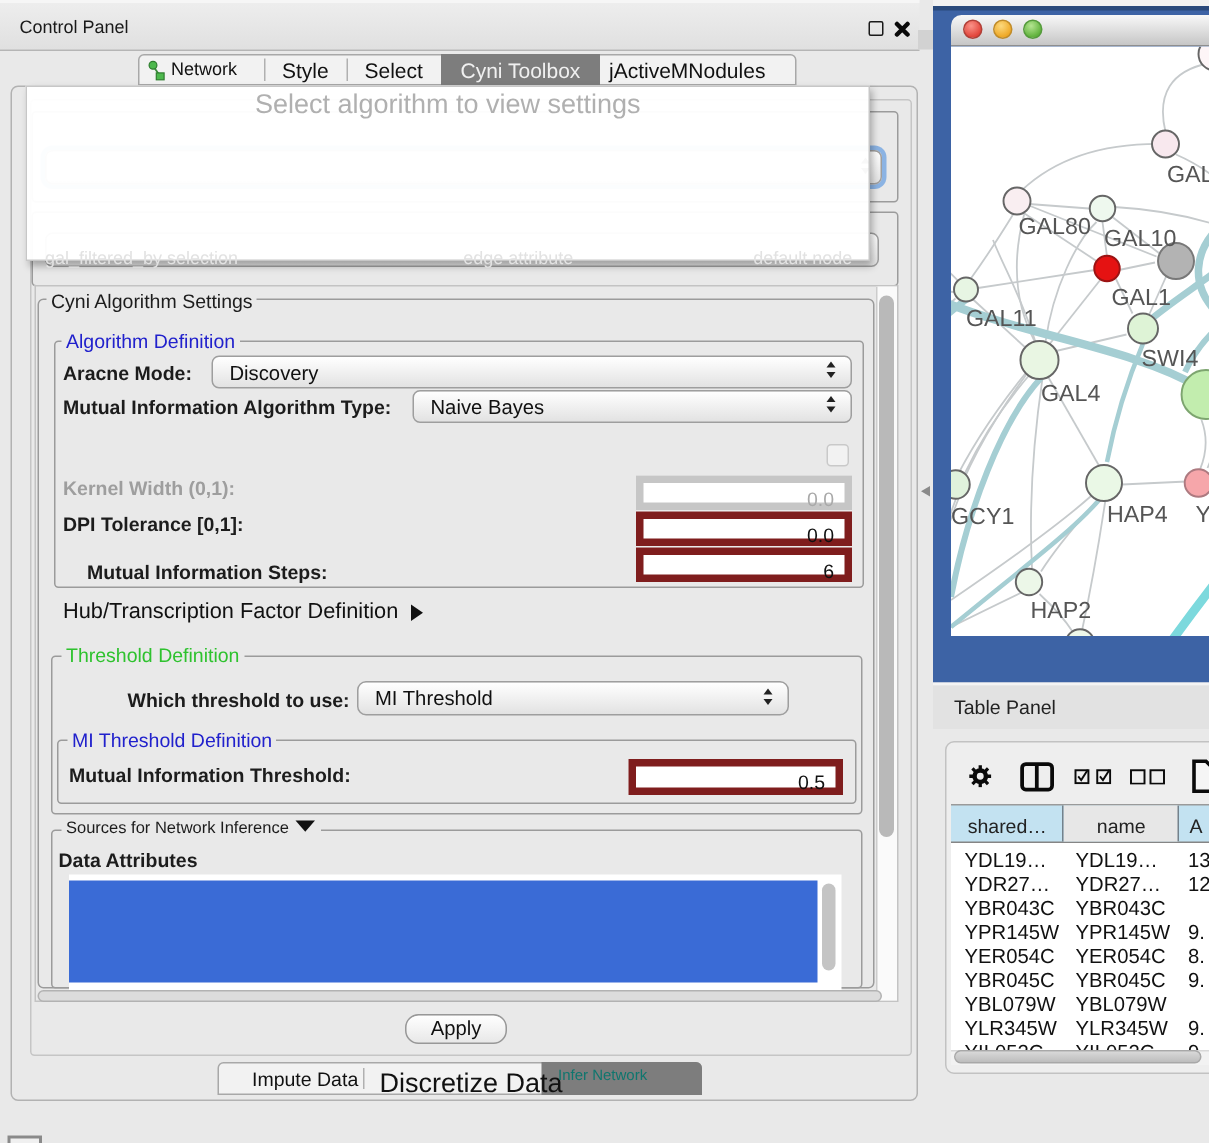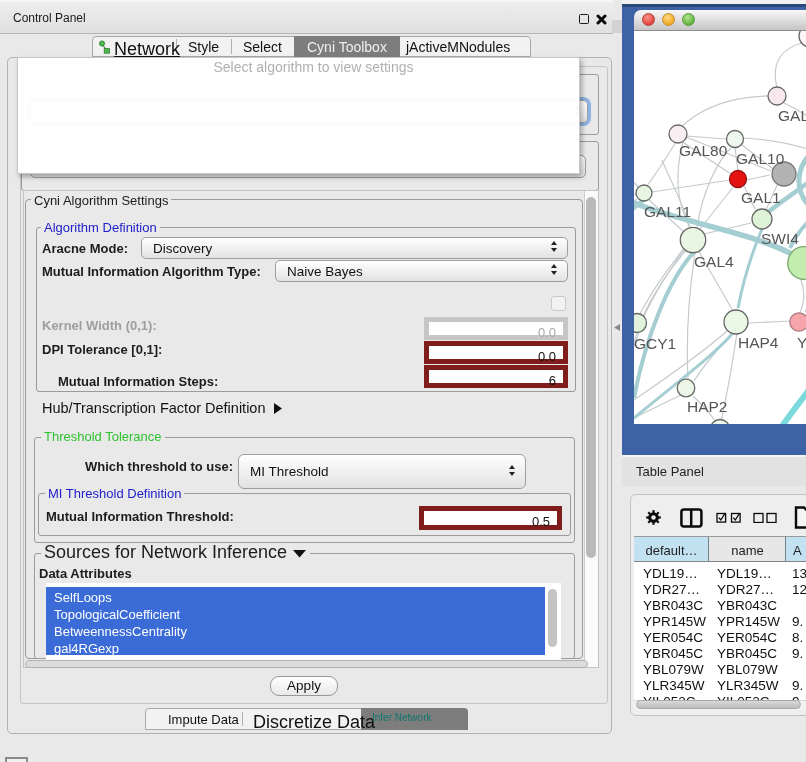--- a/index.html
+++ b/index.html
@@ -29,21 +29,21 @@
 
 <div class="abs" style="left:92px;top:36px;width:439px;height:21px;background:#f2f2f2;border:1px solid #a8a8a8;border-radius:4px 4px 0 0;box-sizing:border-box;"></div>
 <div class="abs" style="left:176px;top:39px;width:1px;height:15px;background:#b0b0b0;"></div>
 <div class="abs" style="left:231px;top:39px;width:1px;height:15px;background:#b0b0b0;"></div>
 <div class="abs" style="left:294px;top:36px;width:106px;height:21px;background:#7d7d7d;"></div>
 <svg class="abs" style="left:98px;top:40px;" width="13" height="14">
   <line x1="4" y1="4" x2="9" y2="11" stroke="#3a8a3a" stroke-width="1.2"></line>
   <circle cx="4" cy="3.5" r="2.6" fill="#4db84d" stroke="#2f7d2f" stroke-width="0.8"></circle>
   <rect x="6.2" y="8.6" width="5.2" height="4.6" fill="#4db84d" stroke="#2f7d2f" stroke-width="0.8"></rect>
 </svg>
-<div class="abs" style="left:114px;top:39px;font-size:18px;color:#111;text-decoration:underline;">Network</div>
+<div class="abs" style="left:114px;top:39px;font-size:12px;color:#111;">Network</div>
 <div class="abs" style="left:188px;top:39px;font-size:14px;color:#111;">Style</div>
 <div class="abs" style="left:243px;top:39px;font-size:14px;color:#111;">Select</div>
 <div class="abs" style="left:307px;top:39px;font-size:14px;color:#f0f0f0;">Cyni Toolbox</div>
 <div class="abs" style="left:406px;top:39px;font-size:14px;color:#111;">jActiveMNodules</div>
 
 <div class="abs" style="left:7px;top:57px;width:605px;height:677px;background:#e9e9e9;border:1px solid #b2b2b2;border-radius:5px;box-sizing:border-box;"></div>
 
 <div class="abs" style="left:20px;top:66px;width:588px;height:638px;border:1px solid #c5c5c5;border-radius:3px;box-sizing:border-box;"></div>
 
 <div class="gbox" style="left:21px;top:74px;width:576px;height:59px;"></div>
@@ -84,57 +84,57 @@
 <div class="inp" style="left:424px;top:341px;width:144px;height:23px;line-height:21px;">0.0</div>
 <div class="lbl" style="left:42px;top:374px;padding-left:16px;">Mutual Information Steps:</div>
 <div class="inp" style="left:424px;top:365px;width:144px;height:23px;line-height:21px;">6</div>
 
 <div class="abs" style="left:42px;top:400px;font-size:14.5px;color:#111;">Hub/Transcription Factor Definition</div>
 <svg class="abs" style="left:272px;top:402px;" width="11" height="13">
       <polygon points="2,1 10,6.5 2,12" fill="#111"></polygon>
     </svg>
 
 <div class="gbox" style="left:34px;top:437px;width:539px;height:104px;"></div>
-<div class="gtitle" style="left:41px;top:430px;color:#2ec22e;">Threshold Tolerance</div>
+<div class="gtitle" style="left:41px;top:430px;color:#2ec22e;">Threshold Definition</div>
 <div class="lbl" style="left:85px;top:459px;">Which threshold to use:</div>
-<div class="combo" style="left:238px;top:454px;width:288px;height:35px;border-radius:6px;">MI Threshold<span class="spin"><svg width="8" height="13" viewBox="0 0 8 13">
+<div class="combo" style="left:238px;top:454px;width:288px;height:23px;border-radius:6px;">MI Threshold<span class="spin"><svg width="8" height="13" viewBox="0 0 8 13">
           <polygon points="4,1 7,5 1,5" fill="#222"></polygon>
           <polygon points="4,12 7,8 1,8" fill="#222"></polygon>
         </svg></span></div>
 
 <div class="gbox" style="left:38px;top:493px;width:531px;height:41px;"></div>
 <div class="gtitle" style="left:45px;top:487px;color:#2121cc;">MI Threshold Definition</div>
 <div class="lbl" style="left:46px;top:509px;">Mutual Information Threshold:</div>
 <div class="inp" style="left:419px;top:506px;width:143px;height:24px;line-height:22px;">0.5</div>
 
 <div class="gbox" style="left:34px;top:553px;width:539px;height:104px;"></div>
-<div class="gtitle" style="left:41px;top:545px;color:#1c1c1c;font-size:18px;line-height:15px;">Sources for Network Inference <svg width="15" height="9" style="display:inline-block">
+<div class="gtitle" style="left:41px;top:545px;color:#1c1c1c;font-size:11px;line-height:15px;">Sources for Network Inference <svg width="15" height="9" style="display:inline-block">
         <polygon points="1,1 14,1 7.5,8.5" fill="#111"></polygon>
       </svg></div>
 <div class="lbl" style="left:39px;top:566px;">Data Attributes</div>
 <div class="abs" style="left:46px;top:583px;width:515px;height:77px;background:#ffffff;"></div>
 <div class="abs" style="left:46px;top:587px;width:499px;height:68px;background:#3a6bd6;"></div>
-<div class="abs" style="left:54px;top:589px;font-size:13px;color:#fff;line-height:17px;">SelfLoops<br>TopologicalCoefficient<br>BetweennessCentrality<br>gal4RGexp</div>
 <div class="abs" style="left:548px;top:589px;width:9px;height:58px;background:#c4c4c4;border-radius:4.5px;"></div>
 
 <div class="abs" style="left:25px;top:660px;width:563px;height:8px;background:#dcdcdc;border:1px solid #b2b2b2;border-radius:5px;box-sizing:border-box;"></div>
 
 <div class="abs" style="left:270px;top:676px;width:68px;height:20px;background:linear-gradient(#ffffff,#e8e8e8);border:1px solid #989898;border-radius:9px;font-size:13.5px;color:#111;text-align:center;line-height:18px;box-sizing:border-box;">Apply</div>
 
 <div class="abs" style="left:145px;top:708px;width:323px;height:22px;background:#f2f2f2;border:1px solid #a8a8a8;border-radius:4px 4px 0 0;box-sizing:border-box;"></div>
 <div class="abs" style="left:242px;top:712px;width:1px;height:14px;background:#b0b0b0;"></div>
 <div class="abs" style="left:361px;top:708px;width:107px;height:22px;background:#7d7d7d;border-radius:0 4px 0 0;"></div>
 <div class="abs" style="left:168px;top:712px;font-size:13px;color:#111;">Impute Data</div>
 <div class="abs" style="left:253px;top:712px;font-size:18px;color:#111;">Discretize Data</div>
 <div class="abs" style="left:372px;top:712px;font-size:10px;color:#0f766e;">Infer Network</div>
 
 <div class="abs" style="left:5px;top:757px;width:19px;height:12px;background:#f0f0f0;border:2px solid #8a8a8a;"></div>
 
 <div class="abs" style="left:17px;top:57px;width:563px;height:117px;background:rgba(255,255,255,0.97);border:1px solid #c7c7c7;box-shadow:2px 3px 5px rgba(0,0,0,0.3);box-sizing:border-box;"></div>
-<div class="abs" style="left:17px;top:59px;width:563px;height:16px;font-size:14px;color:#b0b0b0;text-align:center;padding-left:15px;">Select algorithm to view settings</div>
+<div class="abs" style="left:30px;top:165px;font-size:12px;color:#e2e2e2;">gal_filtered_by selection<span style="margin-left:150px;">edge attribute</span><span style="margin-left:120px;">default node</span></div>
+<div class="abs" style="left:17px;top:59px;width:563px;height:16px;font-size:18px;color:#b0b0b0;text-align:center;">Select algorithm to view settings</div>
 
 <div class="abs" style="left:612px;top:20px;width:10px;height:13px;background:#d2d2d2;"></div>
 <svg class="abs" style="left:613px;top:323px;" width="8" height="9">
       <polygon points="1,4.5 7,1 7,8" fill="#8a8a8a"></polygon>
     </svg>
 
 <div class="abs" style="left:622px;top:0;width:184px;height:4px;background:#f2f2f2;"></div>
 <div class="abs" style="left:622px;top:4px;width:184px;height:451px;background:#3d63a5;border-top:3px solid #2a4a7c;box-sizing:border-box;"></div>
 
 <div class="abs" style="left:634px;top:10px;width:172px;height:21px;background:linear-gradient(#f8f8f8,#c6c6c6);border-bottom:1px solid #8e8e8e;border-radius:7px 0 0 0;box-sizing:border-box;"></div>
@@ -270,21 +270,21 @@
 </svg>
 
 <svg class="abs" style="left:794px;top:506px;" width="16" height="23">
   <path d="M2,1.5 h8 l5,5 v15 h-13 z" fill="#f5f5f5" stroke="#0a0a0a" stroke-width="2.4"></path>
 </svg>
 
 <div class="abs" style="left:634px;top:536px;width:172px;height:26px;background:#c3e2f1;border-top:1px solid #9a9a9a;border-bottom:1px solid #858585;box-sizing:border-box;"></div>
 <div class="abs" style="left:709px;top:537px;width:77px;height:24px;background:#e7e7e7;"></div>
 <div class="abs" style="left:708px;top:537px;width:1px;height:24px;background:#74828c;"></div>
 <div class="abs" style="left:785px;top:537px;width:1px;height:24px;background:#74828c;"></div>
-<div class="abs" style="left:634px;top:543px;width:75px;font-size:13px;color:#222;text-align:center;">default…</div>
+<div class="abs" style="left:634px;top:543px;width:75px;font-size:13px;color:#222;text-align:center;">shared…</div>
 <div class="abs" style="left:709px;top:543px;width:77px;font-size:13px;color:#222;text-align:center;">name</div>
 <div class="abs" style="left:793px;top:543px;font-size:13px;color:#222;">A</div>
 
 <div class="abs" style="left:634px;top:562px;width:172px;height:138px;background:#ffffff;overflow:hidden;">
   <div style="position:absolute;left:9px;top:4px;font-size:13.5px;color:#111;line-height:16px;">YDL19…<br>YDR27…<br>YBR043C<br>YPR145W<br>YER054C<br>YBR045C<br>YBL079W<br>YLR345W<br>YIL052C</div>
   <div style="position:absolute;left:83px;top:4px;font-size:13.5px;color:#111;line-height:16px;">YDL19…<br>YDR27…<br>YBR043C<br>YPR145W<br>YER054C<br>YBR045C<br>YBL079W<br>YLR345W<br>YIL052C</div>
   <div style="position:absolute;left:158px;top:4px;font-size:13.5px;color:#111;line-height:16px;">13<br>12<br>&nbsp;<br>9.<br>8.<br>9.<br>&nbsp;<br>9.<br>9.</div>
 </div>
 
 <div class="abs" style="left:634px;top:700px;width:172px;height:10px;background:#f2f2f2;border-top:1px solid #d8d8d8;box-sizing:border-box;"></div>

